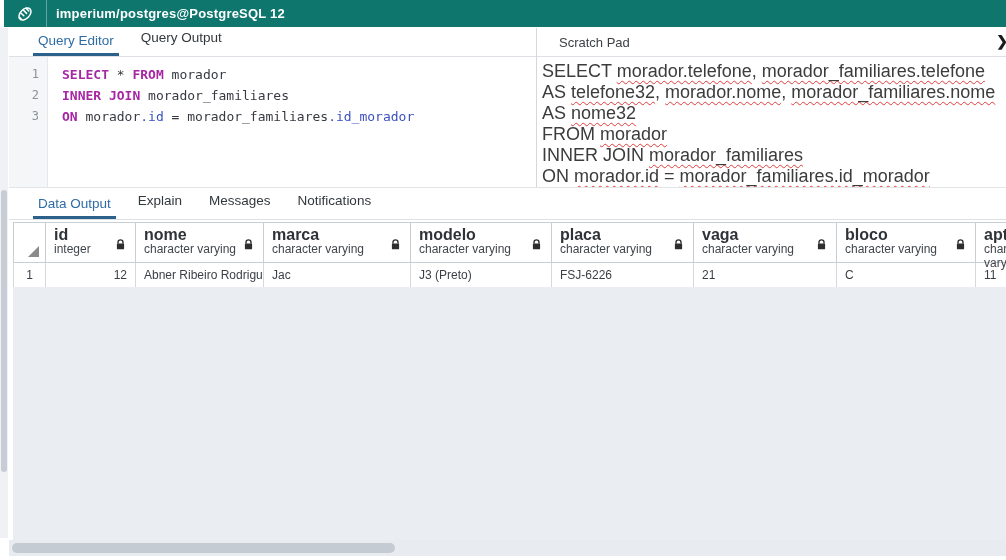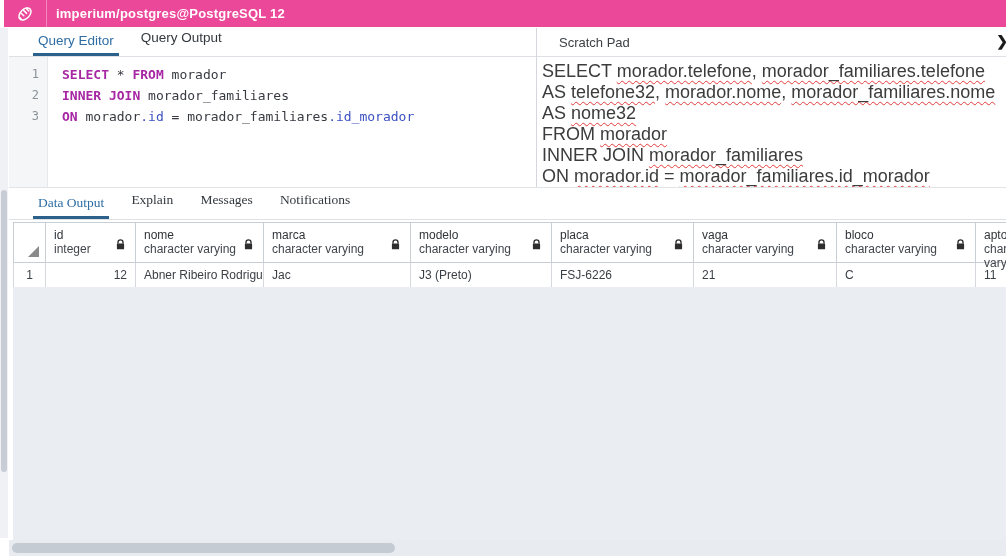--- a/index.html
+++ b/index.html
@@ -5,31 +5,31 @@
   html,body{margin:0;padding:0;background:#fff;}
   #app{position:relative;width:1006px;height:560px;overflow:hidden;
        font-family:"Liberation Sans",sans-serif;background:#fff;}
 
   
   #vscroll{position:absolute;left:0;top:28px;width:8px;height:510px;background:#eff1f4;}
   #vscroll-thumb{position:absolute;left:1px;top:162px;width:6px;height:282px;
        background:#c8cdd5;border-radius:3px;}
 
   
-  #titlebar{position:absolute;left:4px;top:0;width:1002px;height:27px;background:#ec4899;
+  #titlebar{position:absolute;left:4px;top:0;width:1002px;height:27px;background:#0f766e;
        display:flex;align-items:center;color:#fff;}
   #titlebar .icon-box{width:42px;display:flex;justify-content:center;align-items:center;}
   #titlebar .sep{width:1px;height:27px;background:rgba(255,255,255,.35);}
   #titlebar .title{margin-left:9px;font-size:13px;font-weight:bold;letter-spacing:.2px;}
 
   
   .tabbar{position:absolute;display:flex;align-items:flex-end;background:#fff;
        border-bottom:1px solid #dde1e5;box-sizing:border-box;padding-left:24px;}
   #editor-tabbar{left:9px;top:28px;width:527px;height:29px;}
-  #result-tabbar{left:9px;top:189px;width:997px;height:31px;font-family:Liberation Serif, serif;}
+  #result-tabbar{left:9px;top:189px;width:997px;height:31px;}
   .tab{font-size:13.5px;color:#33383d;padding:0 5px 8px 5px;margin-right:17px;
        border-bottom:3px solid transparent;white-space:nowrap;cursor:pointer;}
   .tab.active{color:#2e6da4;border-bottom-color:#2c618c;padding-bottom:5px;}
 
   
   #editor{position:absolute;left:9px;top:57px;width:527px;height:130px;background:#fff;overflow:hidden;}
   #gutter-bg{position:absolute;left:0;top:0;width:38px;height:130px;background:#f4f6f8;
        border-right:1px solid #e6e9ec;}
   #code-lines{position:absolute;left:0;top:7px;width:100%;
        font-family:"DejaVu Sans Mono",monospace;font-size:13px;line-height:21px;}
@@ -55,21 +55,21 @@
       text-decoration-thickness:1px;text-underline-offset:3px;}
 
   
   #hsplit{position:absolute;left:9px;top:187px;width:997px;height:1px;background:#e2e5e8;}
 
   
   #grid{position:absolute;left:13px;top:222px;width:993px;height:65px;overflow:hidden;}
   #grid-header{display:flex;border-top:1px solid #c9ced4;border-left:1px solid #c9ced4;height:40px;box-sizing:content-box;}
   .hcell{border-right:1px solid #c9ced4;border-bottom:1px solid #c9ced4;box-sizing:border-box;
        position:relative;background:#fff;flex:none;padding:5px 8px 0 8px;cursor:pointer;}
-  .hcell .hname{font-size:12px;font-weight:normal;color:#2f3338;line-height:14px;}
+  .hcell .hname{font-size:16px;font-weight:bold;color:#2f3338;line-height:14px;}
   .hcell .htype{font-size:12px;color:#41464c;line-height:14px;}
   .hcell .lock{position:absolute;right:10px;top:13px;}
   .corner-tri{position:absolute;right:6px;bottom:5px;width:0;height:0;
        border-bottom:11px solid #8a8a8a;border-left:11px solid transparent;}
   #grid-body .grow{display:flex;border-left:1px solid #d4d8dc;height:25px;}
   .gcell{border-right:1px solid #d4d8dc;border-bottom:1px solid #d4d8dc;box-sizing:border-box;
        font-size:12px;color:#3a3f45;padding:0 8px;line-height:24px;background:#fff;flex:none;
        white-space:nowrap;overflow:hidden;}
   .gcell.num{text-align:right;}
   .gcell.rownum{text-align:center;color:#3a3f45;}

